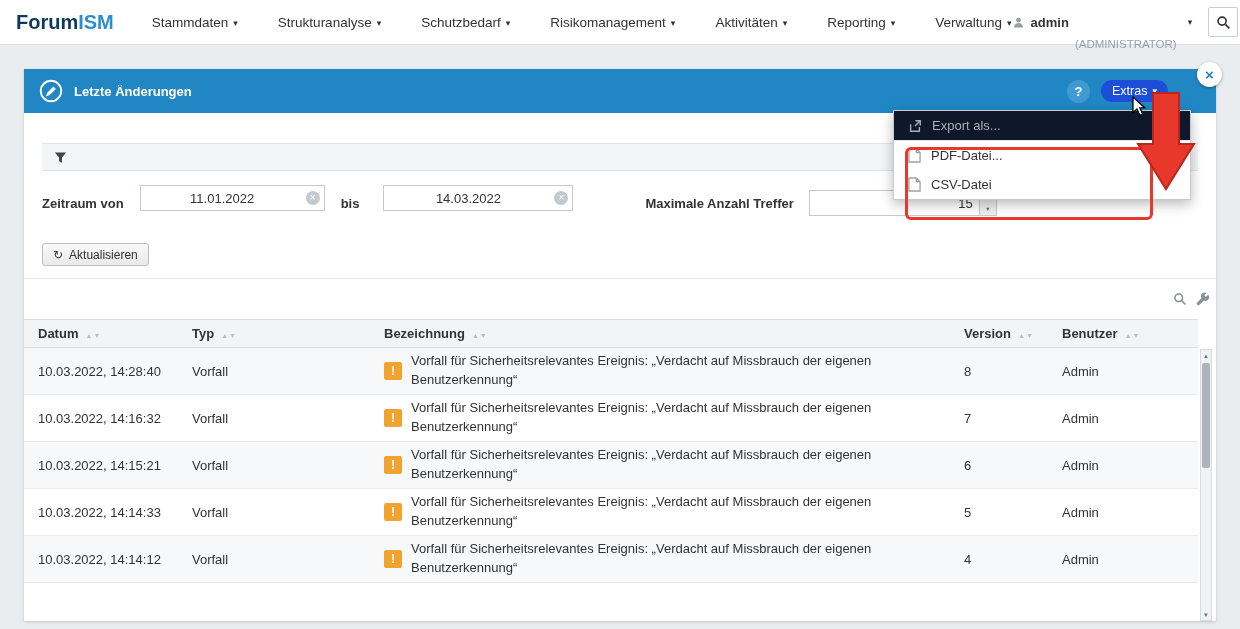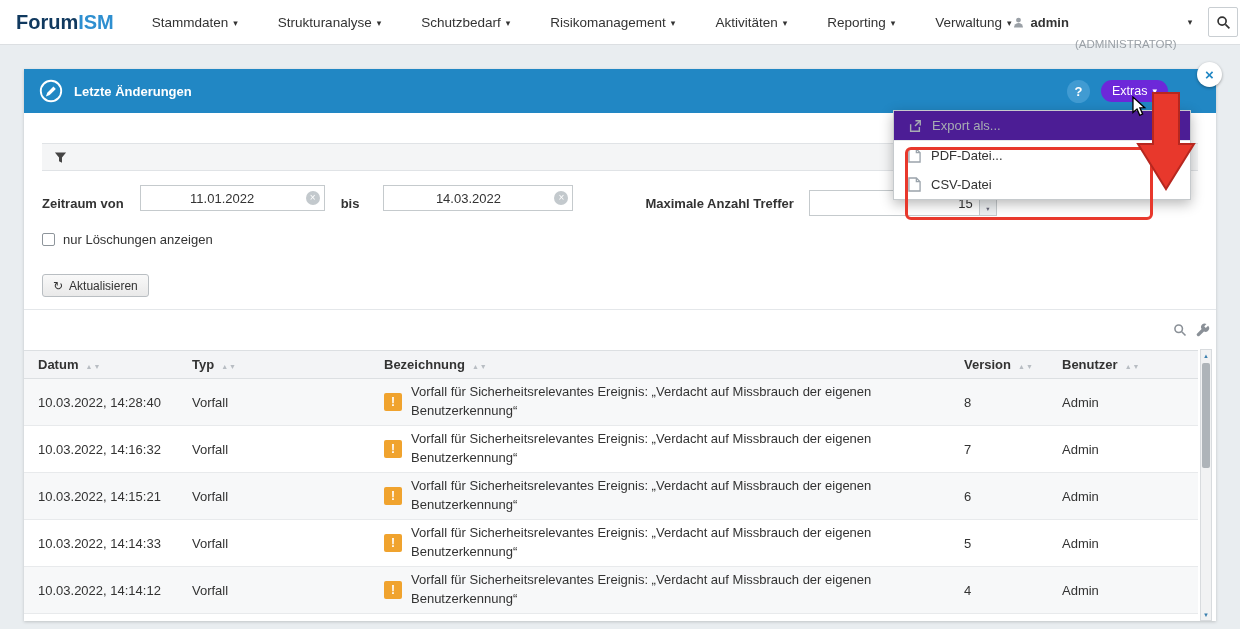--- a/index.html
+++ b/index.html
@@ -27,21 +27,21 @@
   
   .card { position:absolute; left:24px; top:69px; width:1192px; height:552px; background:#fff;
           box-shadow:0 1px 3px rgba(0,0,0,.18); }
   .panel-header { height:44px; background:#2187c4; display:flex; align-items:center; padding:0 14px;
                   position:relative; color:#fff; }
   .ph-icon { display:flex; }
   .ph-title { font-size:13px; font-weight:bold; margin-left:10px; }
   .ph-right { margin-left:auto; display:flex; align-items:center; margin-right:34px; }
   .help-btn { width:23px; height:23px; border-radius:50%; background:#419bd2; color:#fff; font-weight:bold;
               display:flex; align-items:center; justify-content:center; font-size:13px; cursor:pointer; }
-  .extras-btn { margin-left:11px; background:#6d28d9; border-radius:11px; padding:4px 11px; color:#fff;
+  .extras-btn { margin-left:11px; background:#1d4ed8; border-radius:11px; padding:4px 11px; color:#fff;
                 font-size:12.5px; cursor:pointer; white-space:nowrap; }
   .extras-btn .caret { color:#fff; }
   .close-btn { position:absolute; right:-6px; top:-7px; width:25px; height:25px; background:#fff; border-radius:50%;
                color:#2187c4; display:flex; align-items:center; justify-content:center; font-weight:bold;
                font-size:15px; box-shadow:0 1px 3px rgba(0,0,0,.35); cursor:pointer; z-index:6; }
   
   .filter-section { margin:30px 18px 0; padding-bottom:12px; }
   .filter-heading { height:28px; background:#f4f5f6; border-top:1px solid #e0e3e6; border-bottom:1px solid #e0e3e6;
                     display:flex; align-items:center; padding:1px 12px; font-weight:bold; gap:8px; color:#333;justify-content:space-between; }
   .funnel { color:#444; display:flex; }
@@ -89,21 +89,21 @@
   .bez-text { line-height:1.45; max-width:505px; }
   
   .vscroll { position:absolute; right:4px; top:280px; width:12px; height:272px; background:#f1f2f3;
              border:1px solid #d8dbde; display:flex; flex-direction:column; }
   .vs-arrow { height:11px; font-size:6px; color:#3a7fae; display:flex; align-items:center; justify-content:center; cursor:pointer; }
   .vs-thumb { width:8px; background:#aeb4b9; border-radius:2px; height:105px; margin:2px auto 0; cursor:grab; }
   .vs-spacer { flex:1; }
   
   .dd { position:absolute; left:893px; top:110px; width:298px; background:#fff; border:1px solid #c6cacd;
         box-shadow:0 4px 12px rgba(0,0,0,.28); z-index:40; }
-  .dd-header { height:30px; background:#4c1d95; color:#a7adb3; display:flex; align-items:center; gap:10px;
+  .dd-header { height:30px; background:#0f172a; color:#a7adb3; display:flex; align-items:center; gap:10px;
                padding:0 14px; border-bottom:1px solid #e6e8ea; }
   .dd-item { height:29px; display:flex; align-items:center; gap:10px; padding:0 14px; color:#333; cursor:pointer; }
   .dd-icon { display:flex; color:#a7adb3; }
   
   .anno-rect { position:absolute; left:905px; top:147px; width:248px; height:73px; border:3px solid #e8382c;
                border-radius:6px; z-index:60; pointer-events:none; }
   .anno-arrow { position:absolute; left:1136px; top:92px; z-index:70; pointer-events:none; }
   .anno-cursor { position:absolute; left:1131px; top:96px; z-index:80; pointer-events:none; }
 </style>
 </head>
@@ -185,24 +185,20 @@
         </span>
         <span class="f-label max-label">Maximale Anzahl Treffer</span>
         <span class="spin-wrap">
           <input class="spin-input" type="text" value="15" style="">
           <span class="spin-btns">
             <span class="spin-btn">▴</span>
             <span class="spin-btn">▾</span>
           </span>
         </span>
       </div>
-      <div class="f-row2">
-        <span class="cb"></span>
-        <span>nur Löschungen anzeigen</span>
-      </div>
       <div class="f-row3">
         <span class="refresh-btn">
           <span class="refresh-glyph">↻</span>
           <span>Aktualisieren</span>
         </span>
       </div>
     </div>
   </div>
 
   <div class="divider"></div>

